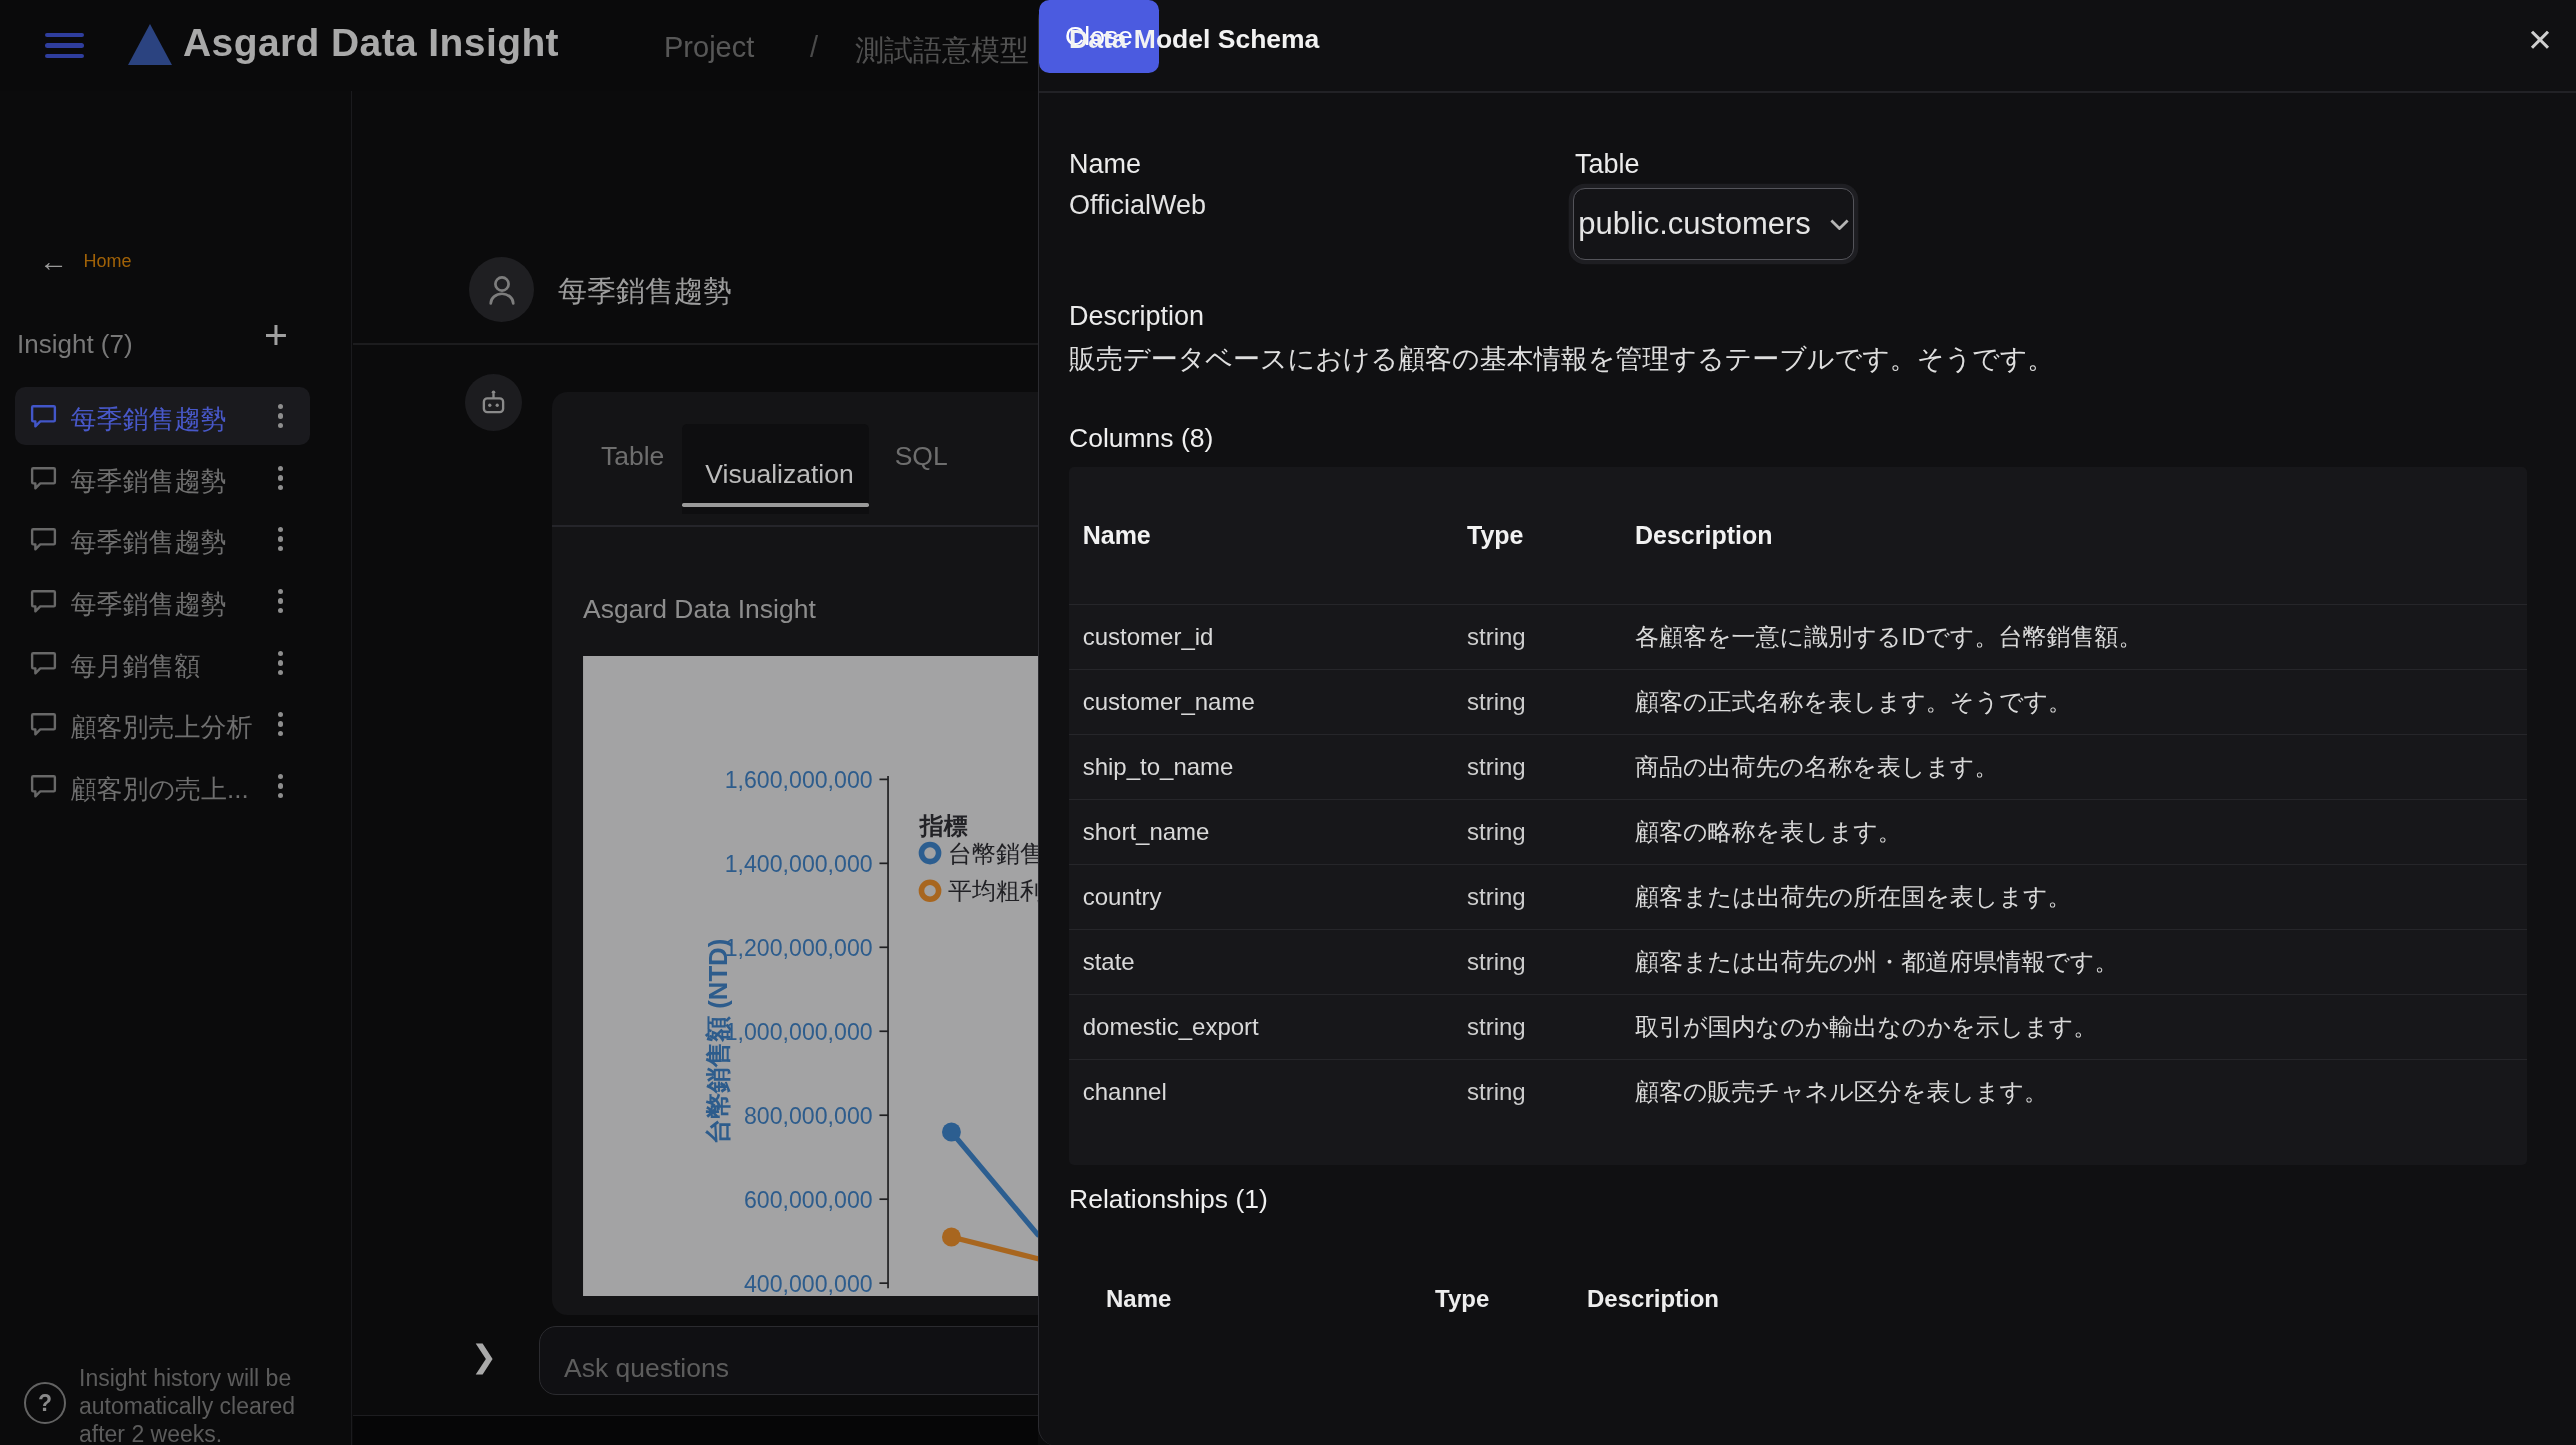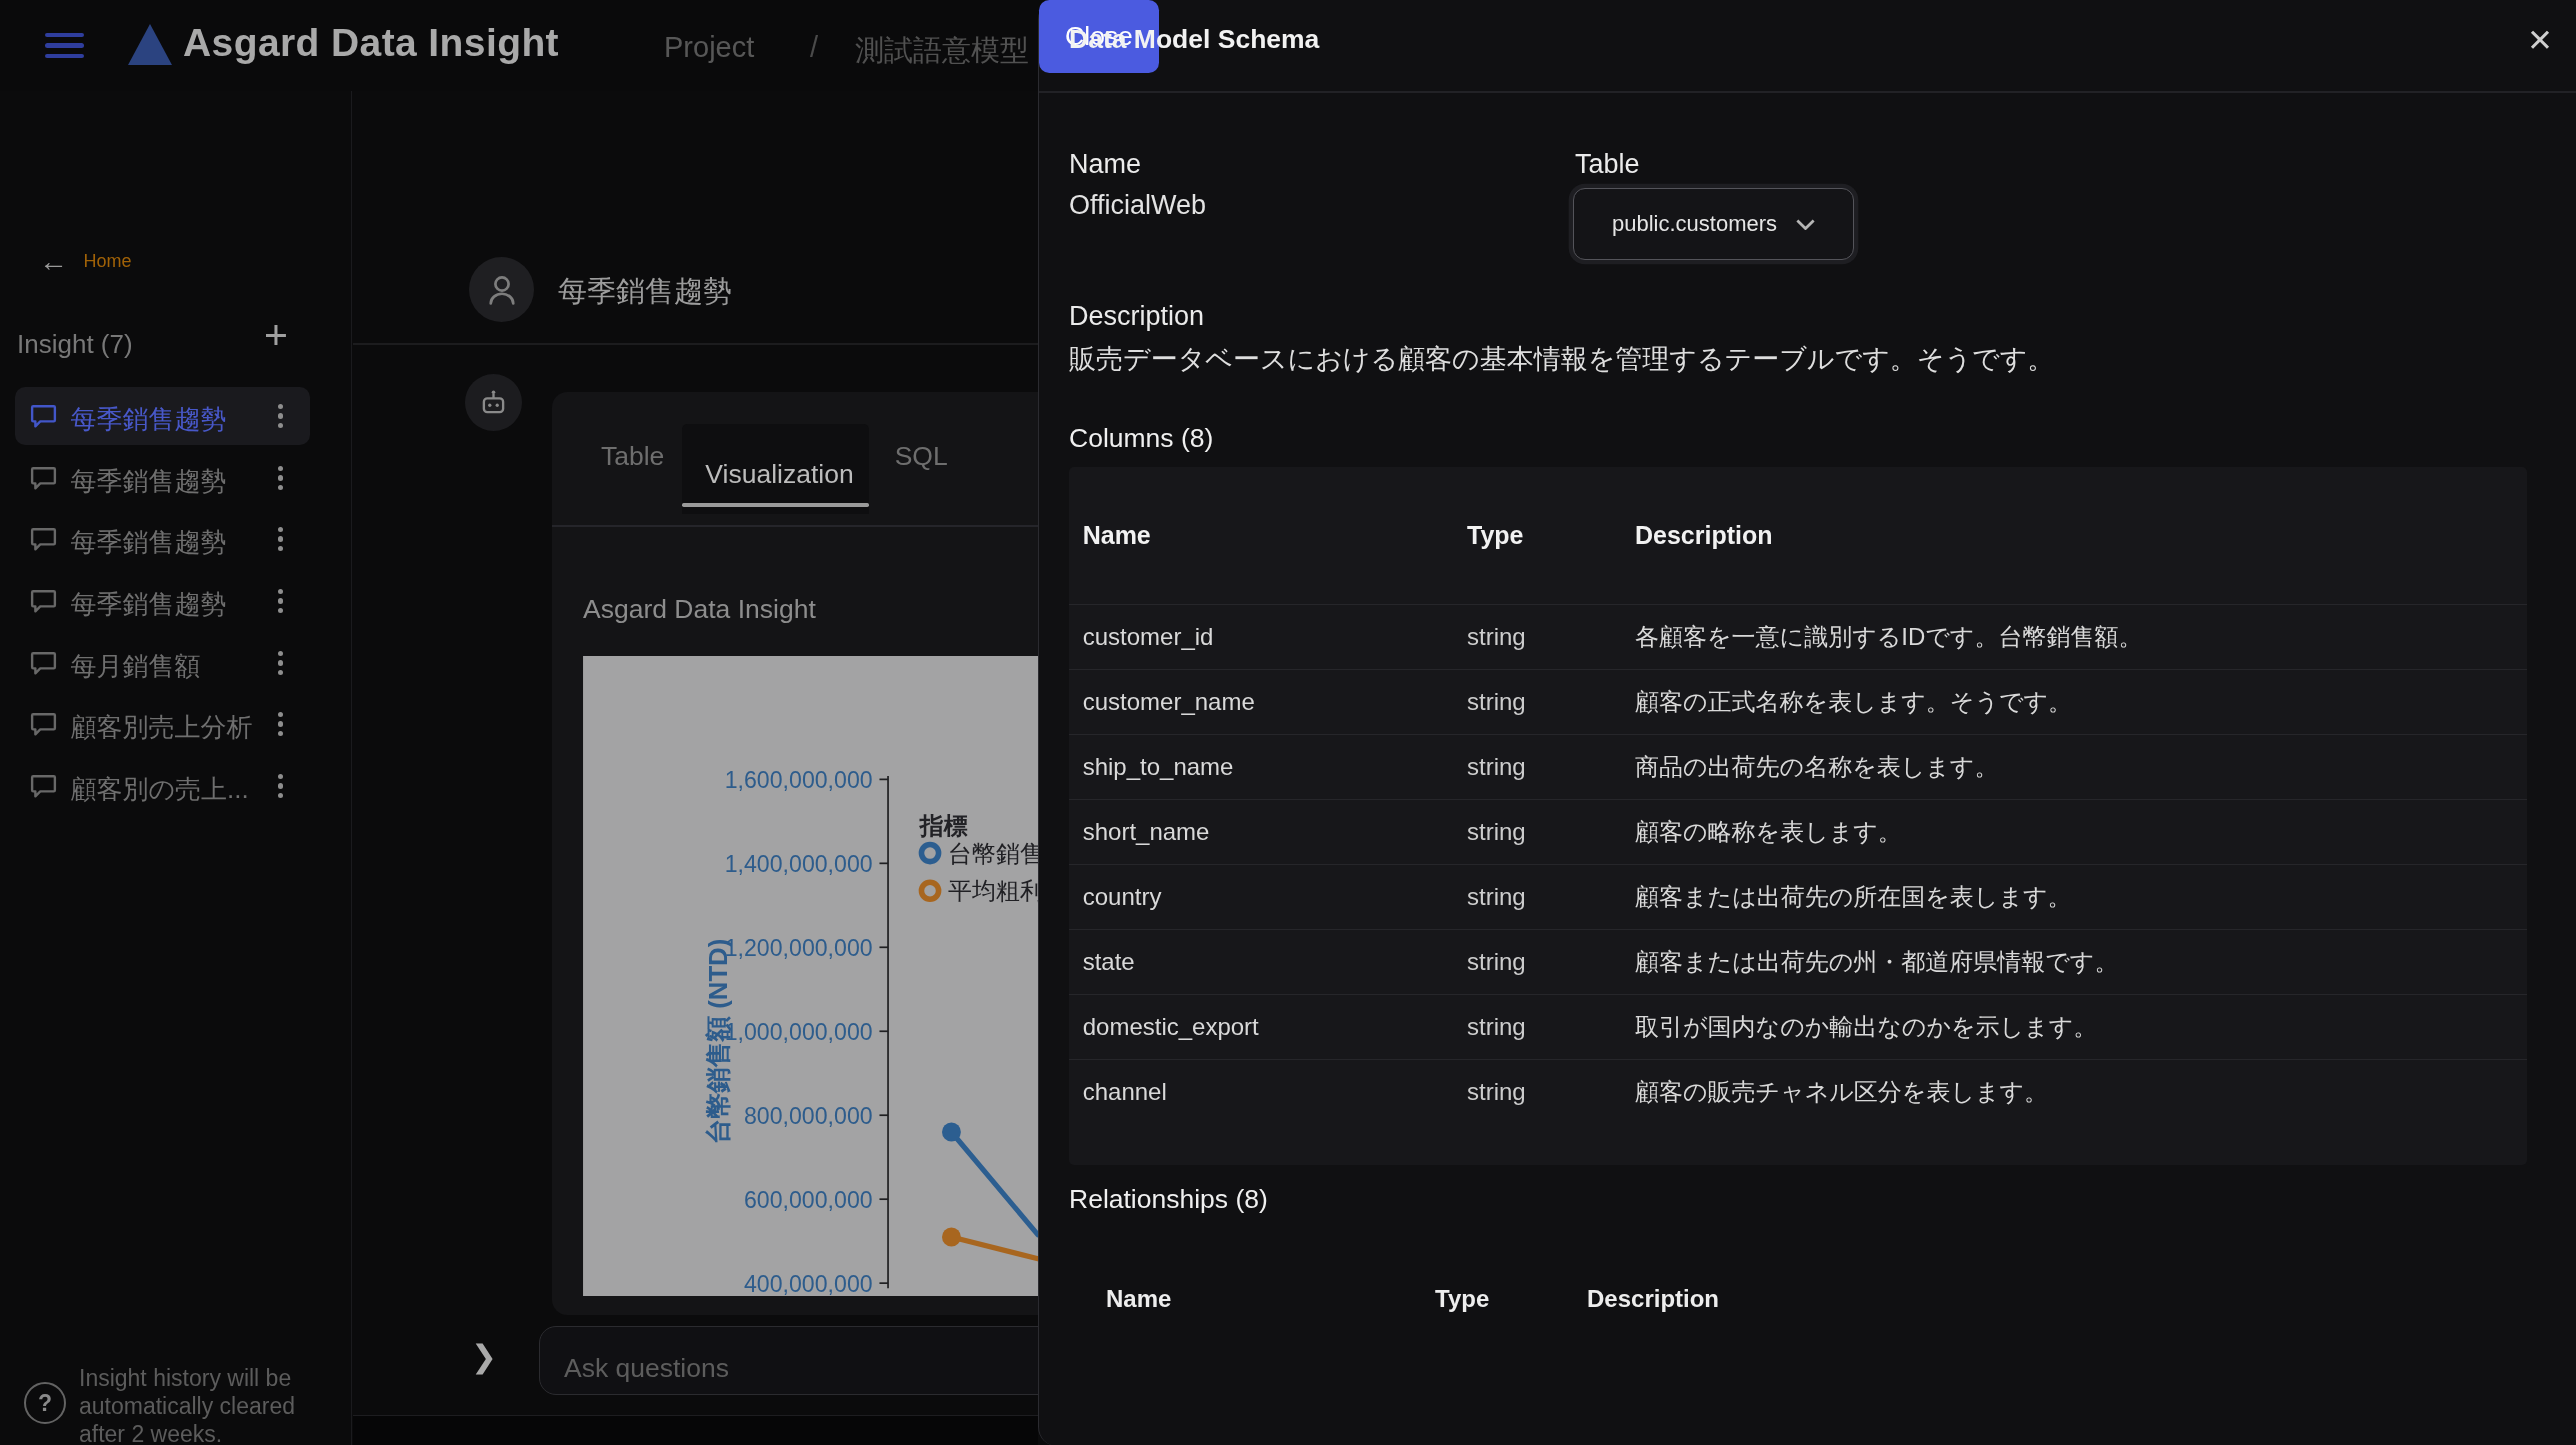--- a/index.html
+++ b/index.html
@@ -69,21 +69,21 @@
   #modal-title{left:30px;top:24px;font-size:26.5px;font-weight:bold;color:#f2f2f2;}
   #modal-close{left:1483px;top:17px;font-size:31px;color:#cfcfcf;cursor:pointer;padding:5.1px;}
   #modal-header-divider{left:0;top:91px;width:1538px;height:1.7px;background:#222226;}
   .fld-label{font-size:27px;color:#ebebeb;}
   #name-label{left:30px;top:149px;}
   #name-value{left:30px;top:190px;font-size:27px;color:#e3e3e3;}
   #table-label{left:536px;top:149px;}
   #table-select{left:534px;top:188px;width:281px;height:72px;border:1.7px solid #54545a;border-radius:12px;
                 background:#141417;box-shadow:0 0 0 4.3px #1e1e22;display:flex;align-items:center;
                 justify-content:center;gap:19px;cursor:pointer;box-sizing:border-box;}
-  #table-select .val{font-size:22px;color:#e5e5e5;}
+  #table-select .val{font-size:31px;color:#e5e5e5;}
   #desc-label{left:30px;top:301px;}
   #desc-text{left:30px;top:341px;width:2098px;font-size:27px;color:#dedede;}
   #columns-title{left:30px;top:423px;font-size:26.5px;color:#f0f0f0;font-weight:400;}
   #columns-table{left:30px;top:467px;width:1458px;background:#17171a;border-radius:5.1px;padding-bottom:41px;box-sizing:border-box;}
   .trow{display:flex;align-items:center;}
   .trow .c1{width:398px;padding-left:13.7px;box-sizing:border-box;}
   .trow .c2{width:168px;}
   .trow .c3{flex:1;padding-right:17px;}
   #columns-head{height:137px;font-size:25px;font-weight:bold;color:#f2f2f2;}
   .data-row{height:64px;border-top:0.9px solid #26262a;font-size:24px;color:#d9d9d9;}
@@ -333,21 +333,21 @@
             <div class="c3">取引が国内なのか輸出なのかを示します。</div>
           </div>
           <div class="trow data-row">
             <div class="c1">channel</div>
             <div class="c2">string</div>
             <div class="c3">顧客の販売チャネル区分を表します。</div>
           </div>
         </div>
     </div>
 
-    <div id="rel-title" class="abs">Relationships (8)</div>
+    <div id="rel-title" class="abs">Relationships (1)</div>
     <div id="rel-h-name" class="abs rel-head">Name</div>
     <div id="rel-h-type" class="abs rel-head">Type</div>
     <div id="rel-h-desc" class="abs rel-head">Description</div>
 
     <div id="close-btn">
       <span>Close</span>
     </div>
   </div>
 </div>
 

